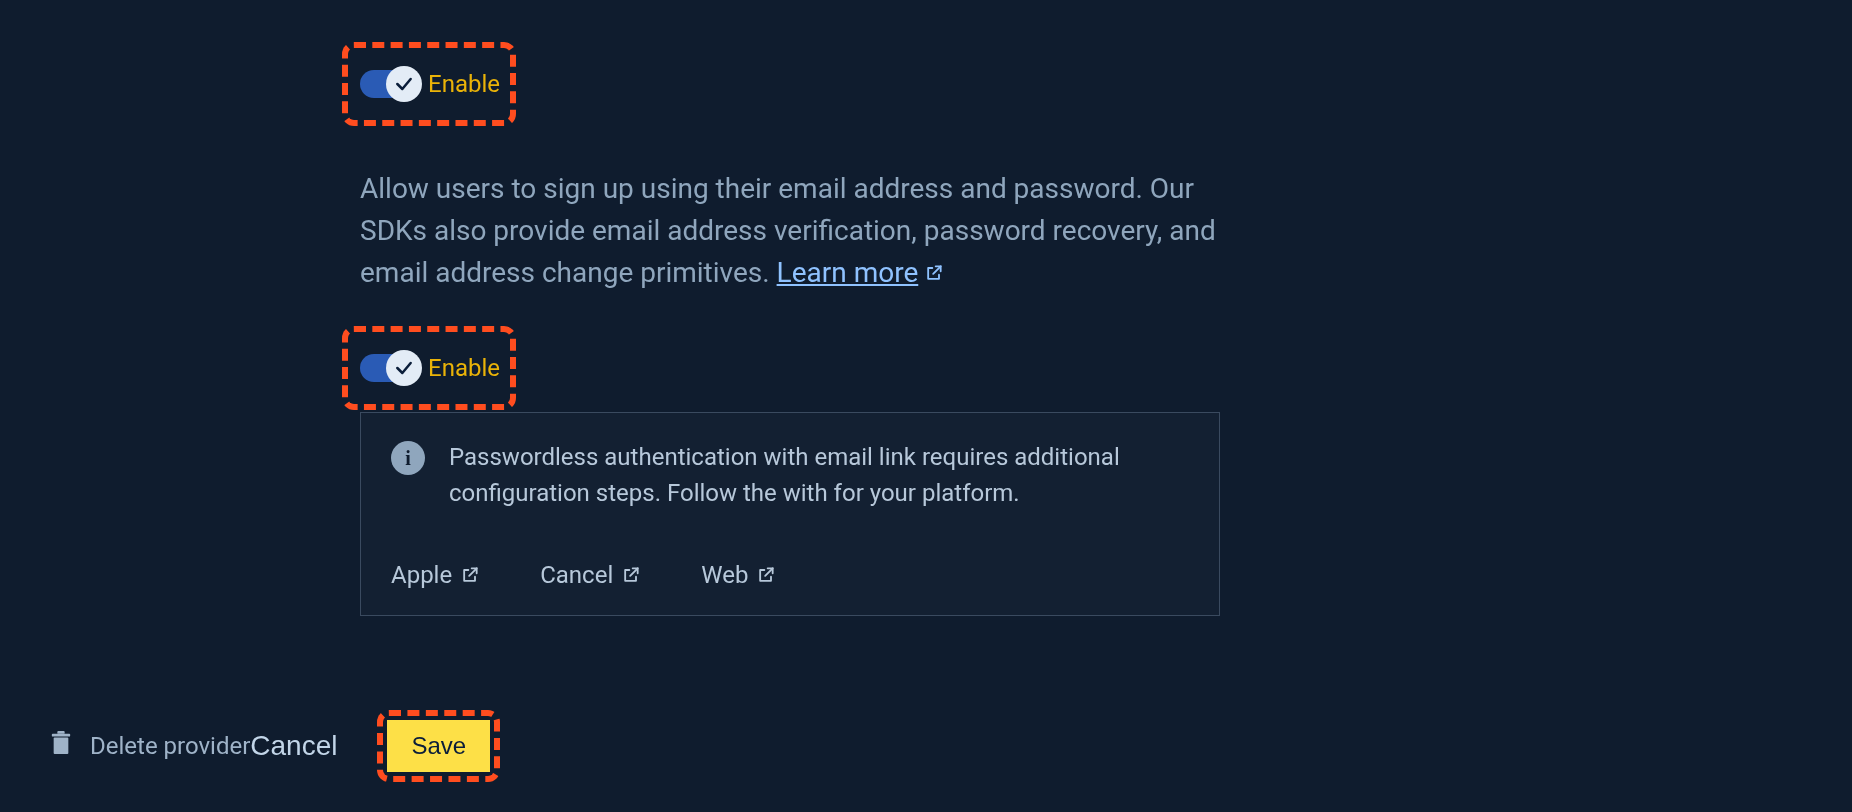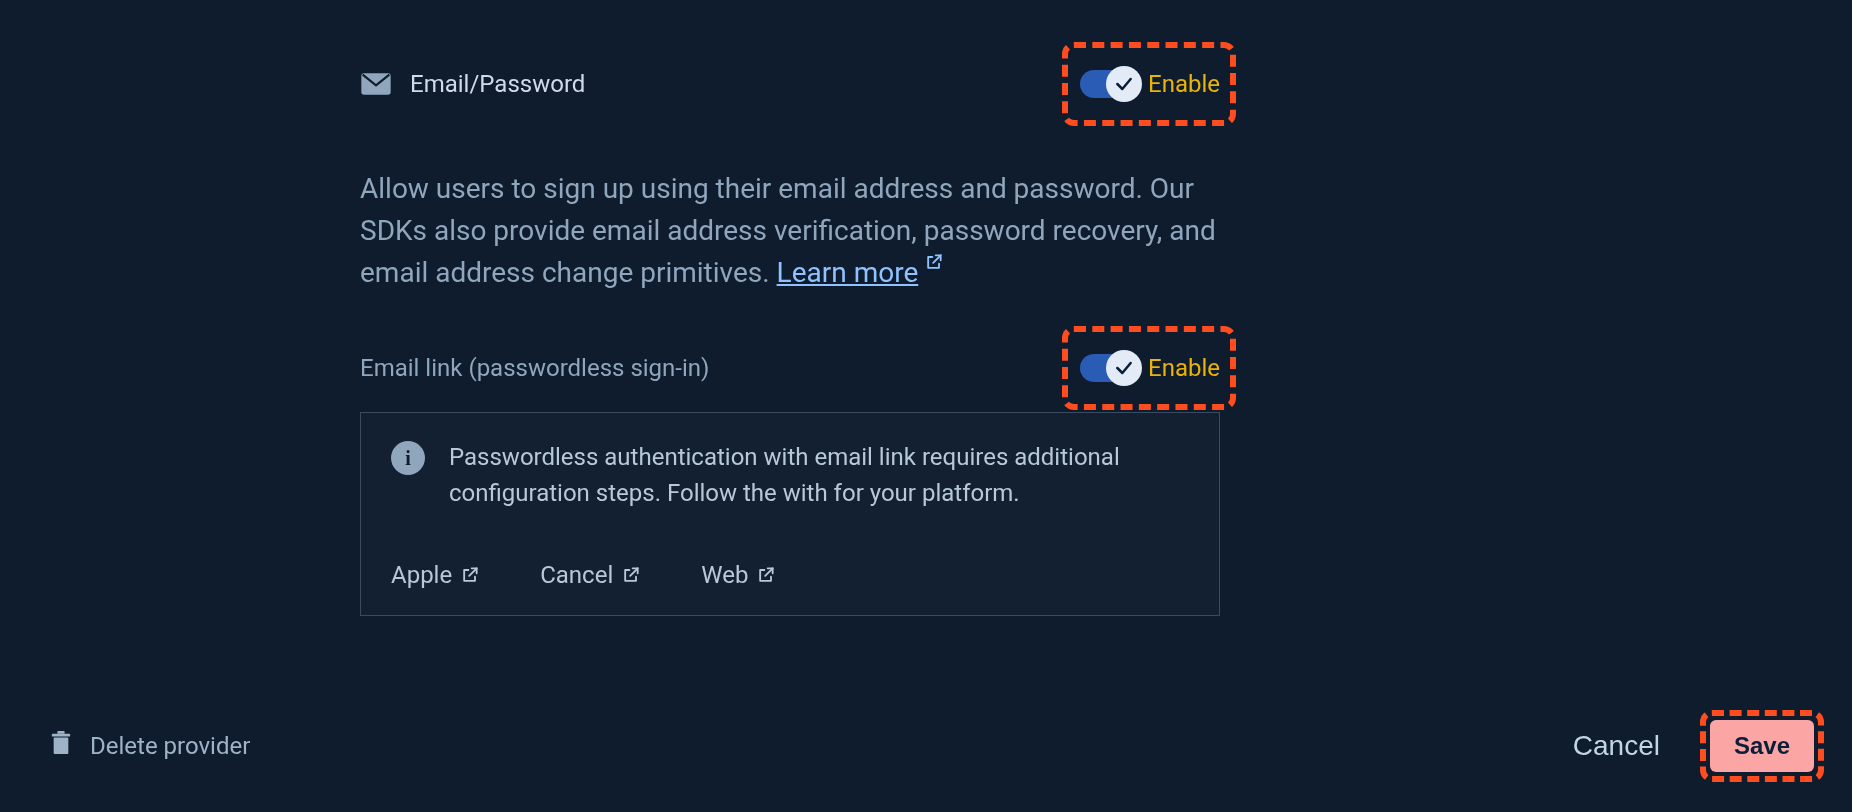--- a/index.html
+++ b/index.html
@@ -91,21 +91,21 @@
   .description {
     color: #8fa6bd;
     font-size: 28px;
     line-height: 1.5;
     margin-bottom: 60px;
   }
   .description .learn-link {
     color: #8fc2ff;
     text-decoration: underline;
     display: inline-flex;
-    align-items: flex-start;
+    align-items: center;
     gap: 6px;
     cursor: pointer;
   }
   .ext-icon {
     display: inline-flex;
     align-items: center;
   }
   .ext-icon svg { width: 20px; height: 20px; }
   .section-row {
     display: flex;
@@ -162,21 +162,21 @@
     gap: 8px;
     cursor: pointer;
   }
   .footer {
     position: fixed;
     bottom: 40px;
     left: 50px;
     right: 38px;
     display: flex;
     align-items: center;
-    justify-content: space-between;
+    justify-content: flex-start;
   }
   .delete-provider {
     display: flex;
     align-items: center;
     gap: 18px;
     color: #9fb3c8;
     font-size: 24px;
     cursor: pointer;
   }
   .delete-provider .trash-icon svg { width: 22px; height: 26px; }
@@ -186,45 +186,36 @@
     gap: 50px;
   }
   .cancel-btn {
     color: #c2d5e8;
     font-size: 28px;
     background: none;
     border: none;
     cursor: pointer;
   }
   .save-btn {
-    background: #fca5a5;
+    background: #fde047;
     color: #0b1e3a;
     font-size: 24px;
     border: none;
-    border-radius: 6px;
+    border-radius: 0;
     padding: 12px 24px;
     cursor: pointer;
-    font-weight: 700;
+    font-weight: 400;
   }
 </style>
 </head>
 <body>
 
 <div class="content">
 
   <div class="provider-header">
-    <div class="provider-title">
-      <span class="mail-icon">
-        <svg viewBox="0 0 24 18" fill="none">
-          <rect x="1" y="1" width="22" height="16" rx="2" fill="#8fa6bd"></rect>
-          <path d="M2 2 L12 10 L22 2" stroke="#0f1c2e" stroke-width="1.6" fill="none"></path>
-        </svg>
-      </span>
-      <span class="label">Email/Password</span>
-    </div>
     <div class="toggle-wrap highlight-box hl-toggle">
       <div class="switch">
         <div class="thumb">
           <svg viewBox="0 0 24 24">
               <path d="M4 12 L10 18 L20 6" stroke="#0b1e3a" stroke-width="3" fill="none" stroke-linecap="round" stroke-linejoin="round"></path>
             </svg>
         </div>
       </div>
       <span class="toggle-label">Enable</span>
     </div>
@@ -238,21 +229,20 @@
         <svg viewBox="0 0 24 24" fill="none">
           <path d="M14 4 H20 V10" stroke="#8fc2ff" stroke-width="2.2" fill="none" stroke-linecap="round"></path>
           <path d="M20 4 L11 13" stroke="#8fc2ff" stroke-width="2.2" stroke-linecap="round"></path>
           <path d="M18 14 V19 H5 V6 H10" stroke="#8fc2ff" stroke-width="2.2" fill="none" stroke-linecap="round" stroke-linejoin="round"></path>
         </svg>
       </span>
     </a>
   </p>
 
   <div class="section-row">
-    <span class="row-label">Email link (passwordless sign-in)</span>
     <div class="toggle-wrap highlight-box hl-toggle">
       <div class="switch">
         <div class="thumb">
           <svg viewBox="0 0 24 24">
               <path d="M4 12 L10 18 L20 6" stroke="#0b1e3a" stroke-width="3" fill="none" stroke-linecap="round" stroke-linejoin="round"></path>
             </svg>
         </div>
       </div>
       <span class="toggle-label">Enable</span>
     </div>

